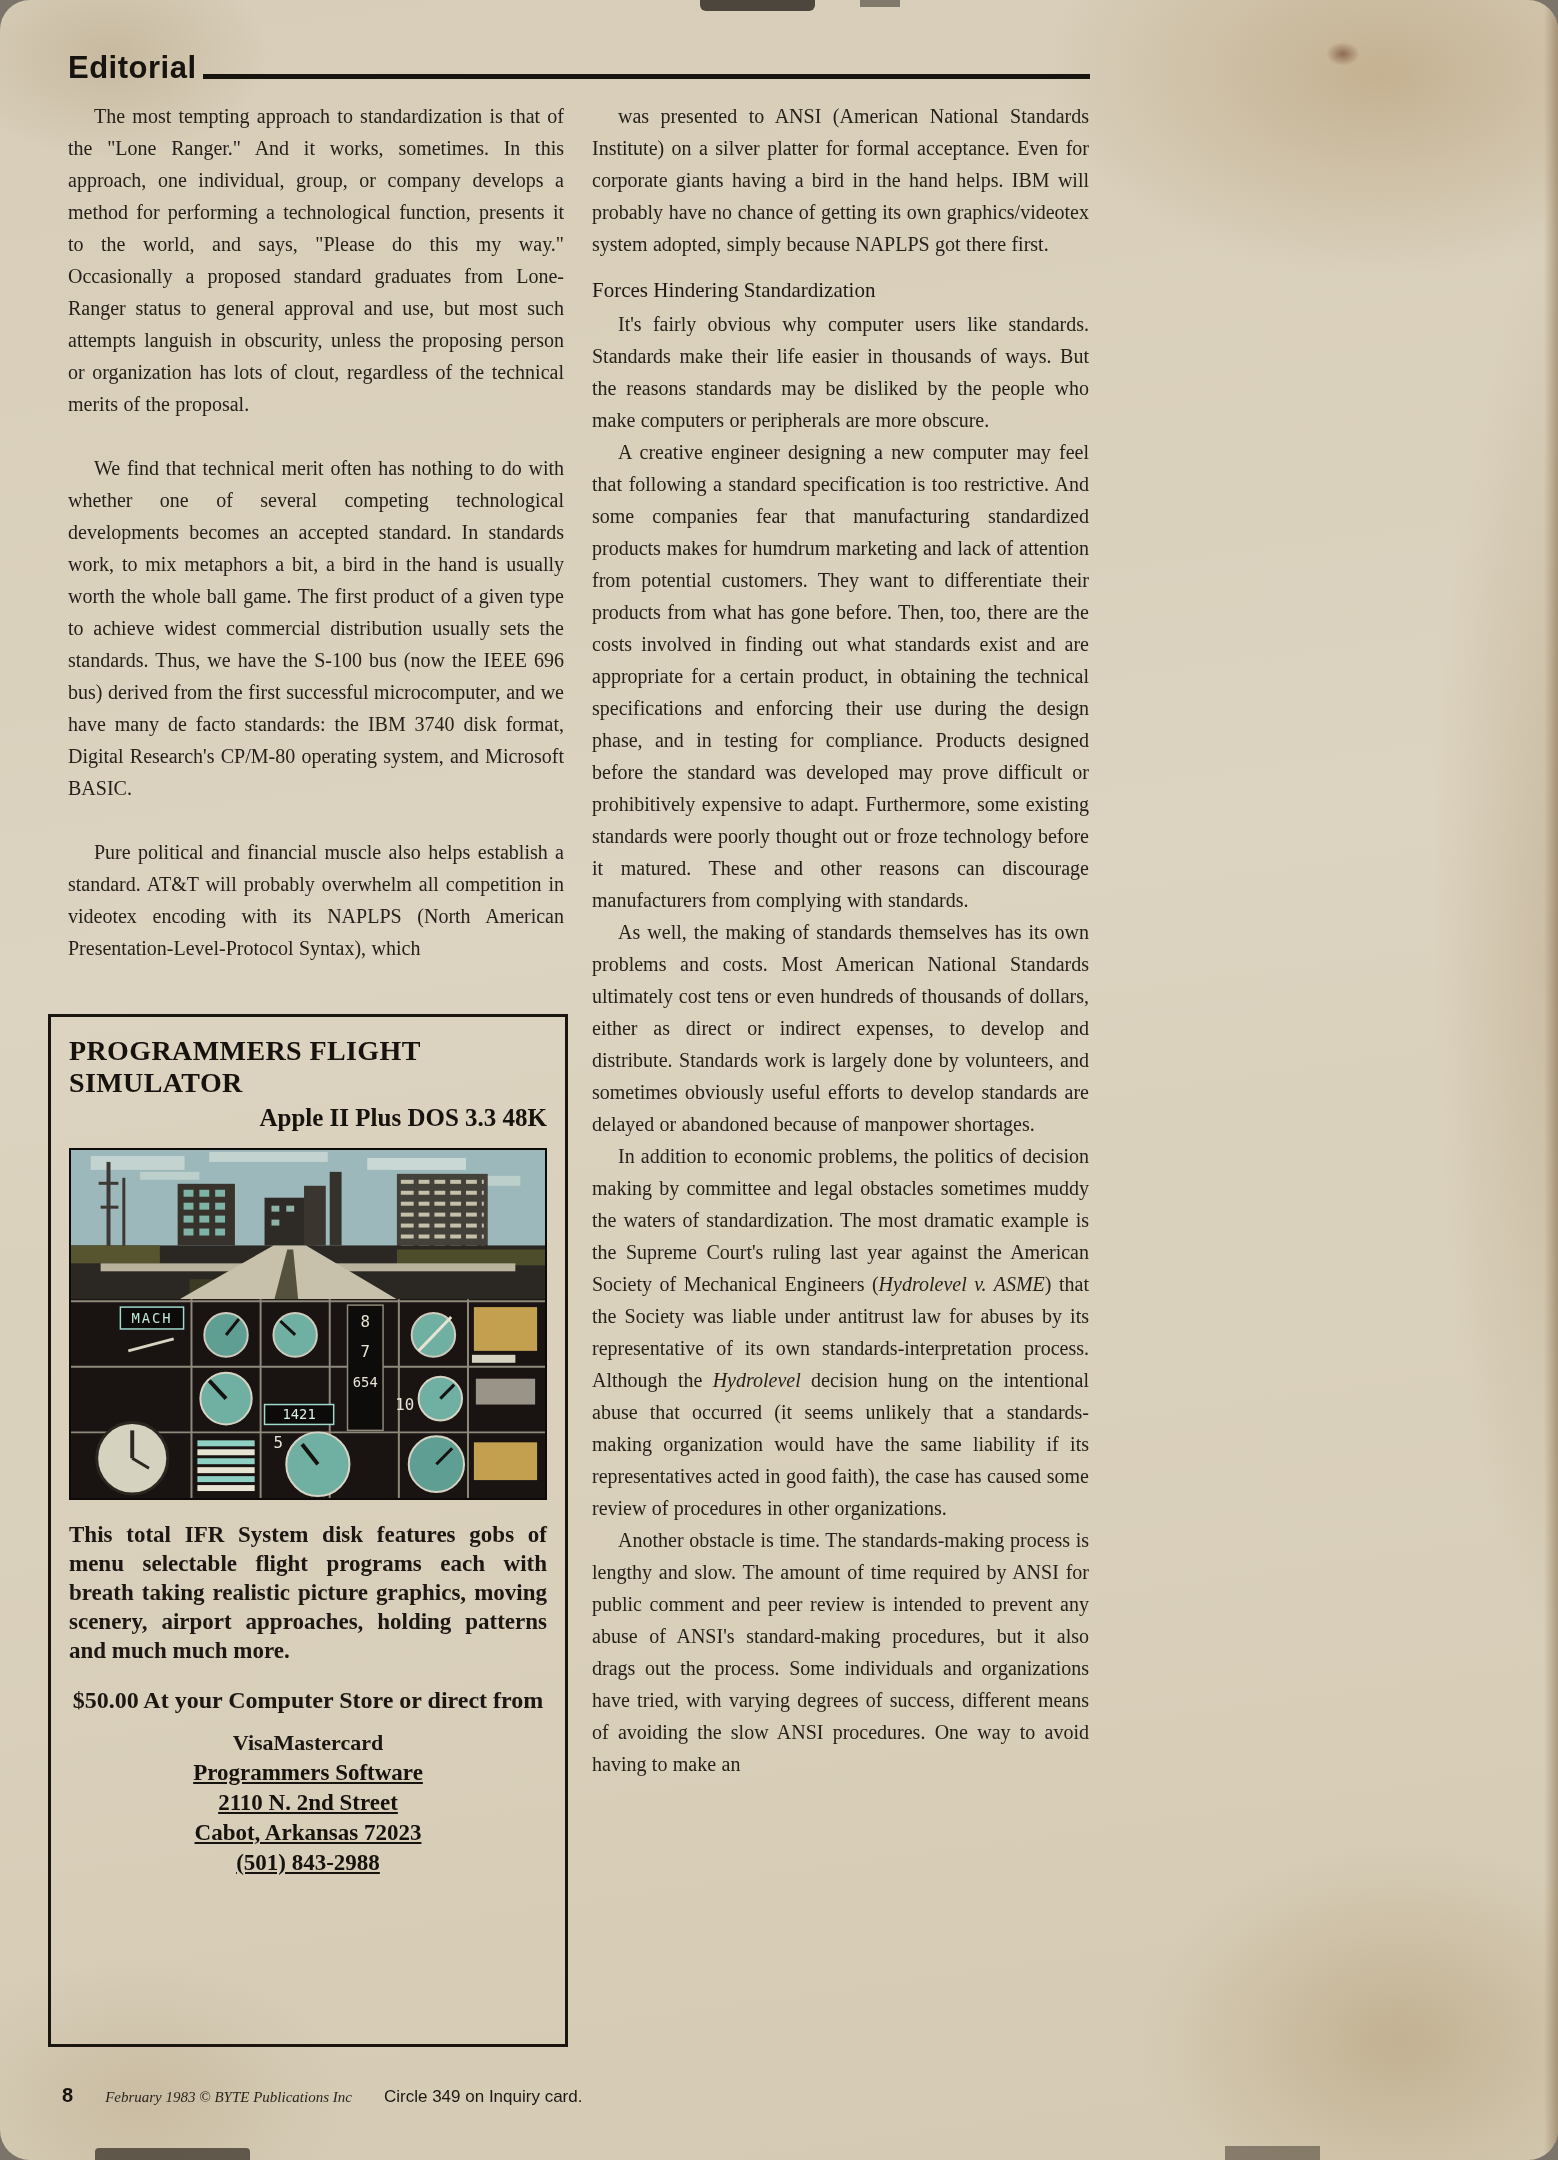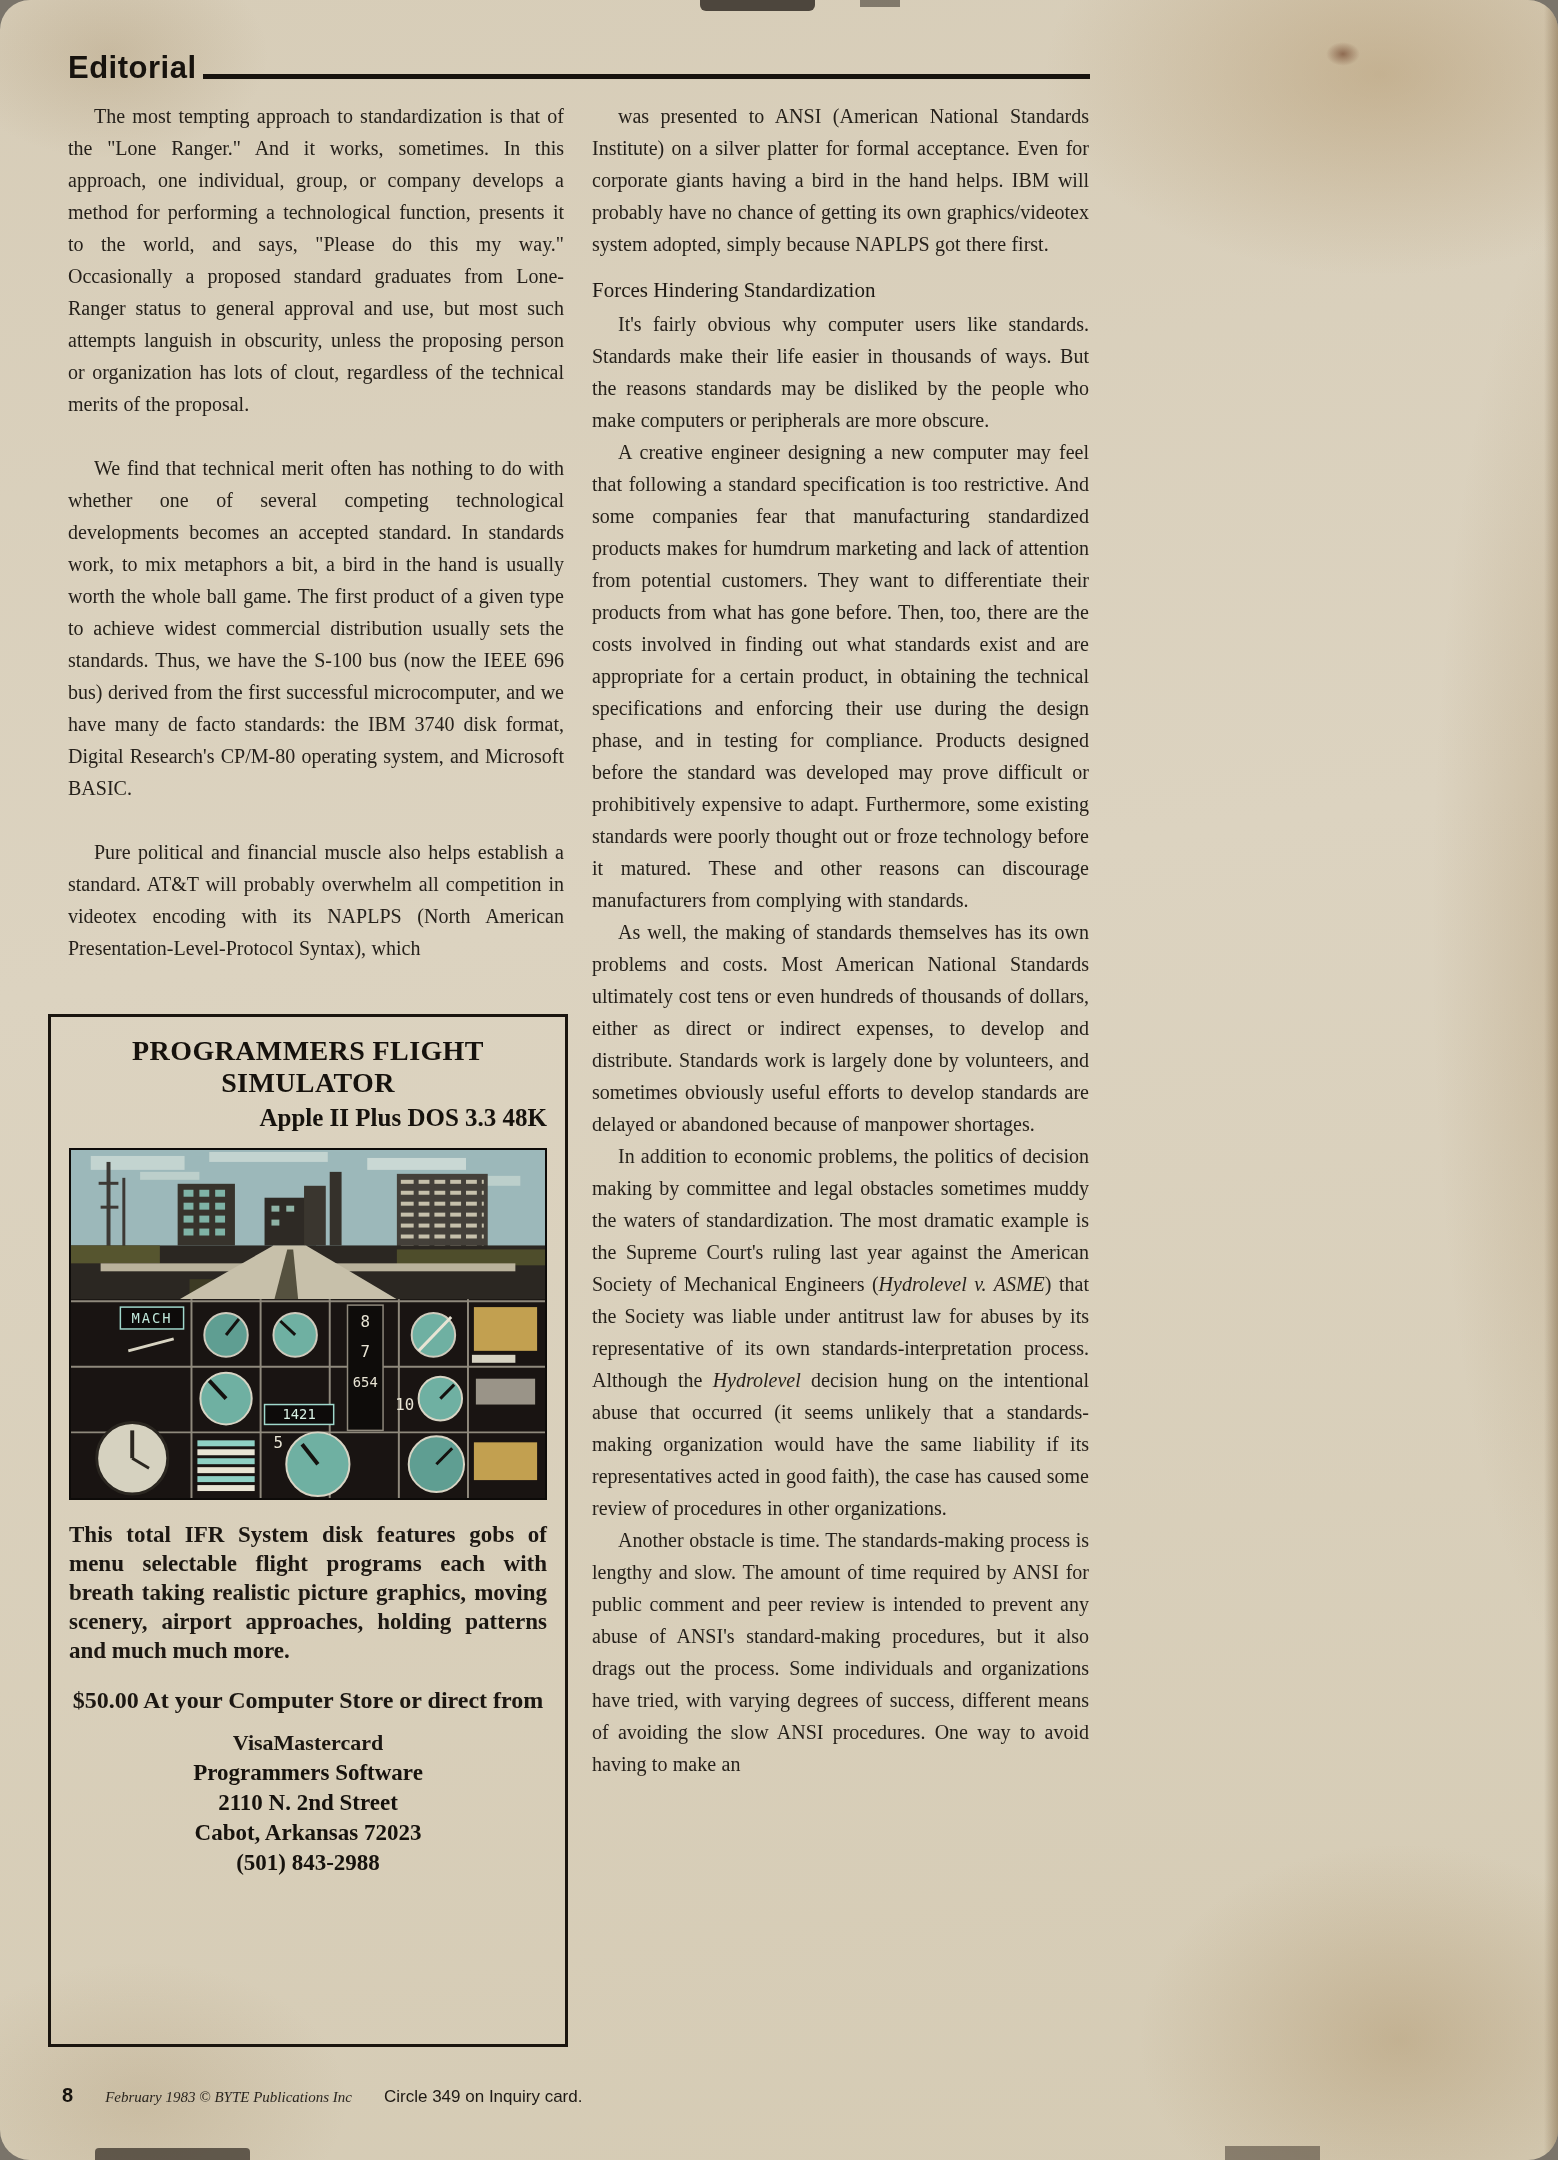--- a/index.html
+++ b/index.html
@@ -50,30 +50,30 @@
   .col-right { position:absolute; left:592px; top:100px; width:497px; }
   p.body { font-size:20px; line-height:32px; text-align:justify; text-indent:26px;
     hyphens:auto; -webkit-hyphens:auto; word-spacing:.02em; }
   .subhead { font-size:21px; line-height:32px; font-weight:normal; margin:14px 0 2px; color:#1d1813; }
   p.body i { font-style:italic; }
 
   
   .ad { flex:1 1 auto; margin:18px 0 0 -20px; width:520px;
     border:3px solid #1a150f; padding:18px 18px 16px;
     display:flex; flex-direction:column; }
-  .ad-title { font-size:28px; font-weight:bold; text-align:center; letter-spacing:.4px; color:#16120d; }
+  .ad-title { font-size:28px; font-weight:bold; letter-spacing:.4px; color:#16120d; }
   .ad-sub { font-size:25px; font-weight:bold; text-align:right; margin-top:5px; color:#16120d; }
   .screenshot { margin:16px auto 0; width:478px; height:352px;
     border:2px solid #0d0b09; background:#191412; }
   .screenshot svg { display:block; width:100%; height:100%; }
   .ad-body { font-size:23px; font-weight:bold; line-height:29px; text-align:justify; margin-top:20px; color:#1c1712; }
   .ad-price { font-size:24px; font-weight:bold; text-align:center; margin-top:22px; color:#1c1712; }
   .ad-cards { display:flex; justify-content:center; font-size:22px; font-weight:bold;
     margin-top:16px; padding:0 10px; color:#1c1712; }
-  .ad-company { text-align:center; font-weight:bold; font-size:23px; line-height:30px; margin-top:2px; color:#16120d; }
+  .ad-company { text-align:center; font-weight:bold; font-size:23px; line-height:30px; margin-top:2px; color:#16120d;text-decoration:underline; }
 
   
   .footer { position:absolute; left:62px; top:2084px; width:1030px; height:30px; }
   .pg-num { font-family:"Liberation Sans", sans-serif; font-weight:bold; font-size:20px; color:#17130e; }
   .pg-copy { font-family:"Liberation Serif", serif; font-style:italic; font-size:15px; margin-left:28px; color:#2a251f; }
   .pg-circle { position:absolute; left:322px; top:3px;
     font-family:"Liberation Sans", sans-serif; font-size:17px; color:#1d1813; }
 
   .mono-label { font-family:"DejaVu Sans Mono", monospace; }
 </style>

